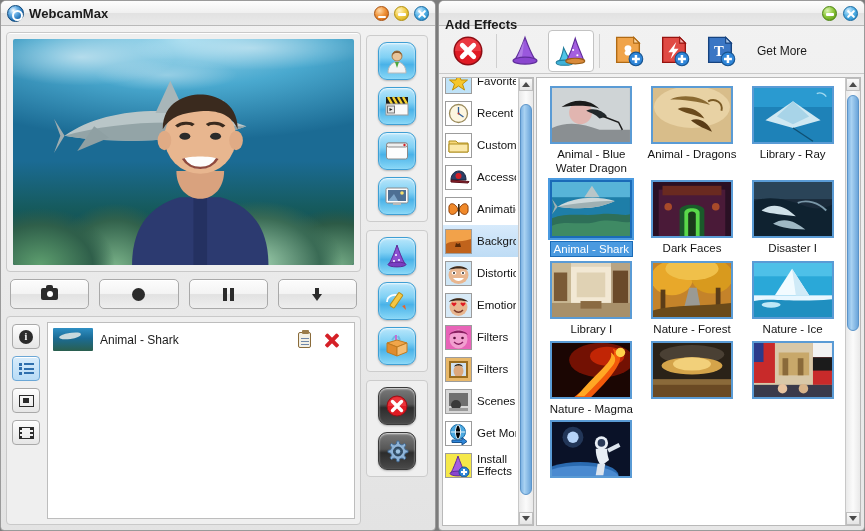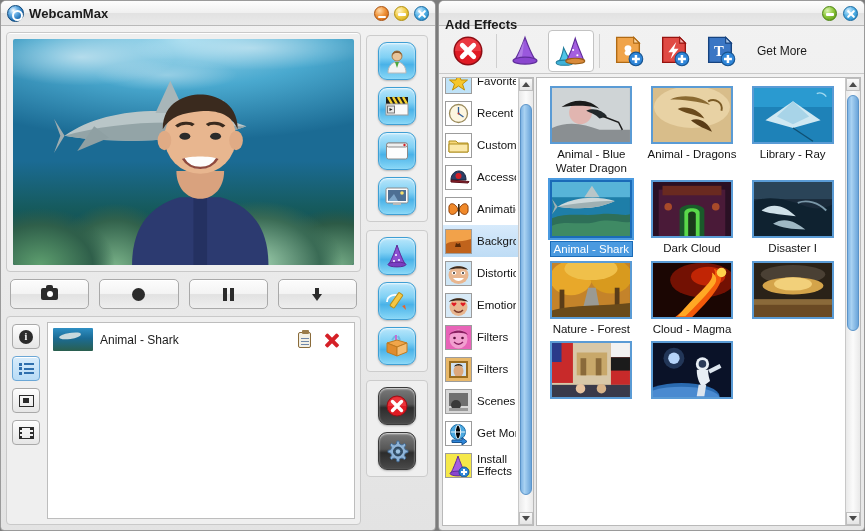--- a/index.html
+++ b/index.html
@@ -743,68 +743,98 @@
                   <rect width="82" height="58" fill="#2a1024"></rect>
                   <rect x="6" y="8" width="70" height="50" fill="#4a1a38"></rect>
                   <rect x="10" y="4" width="62" height="10" fill="#6a2a20"></rect>
                   <path d="M28 58 L28 30 C28 22 54 22 54 30 L54 58 Z" fill="#1a5a2a"></path>
                   <path d="M33 58 L33 32 C33 26 49 26 49 32 L49 58 Z" fill="#5ad84a"></path>
                   <path d="M37 58 L37 34 C37 30 45 30 45 34 L45 58 Z" fill="#1a3a1a"></path>
                   <circle cx="16" cy="26" r="4" fill="#a84a2a"></circle>
                   <circle cx="66" cy="26" r="4" fill="#a84a2a"></circle>
                 </svg>
               </div>
-              <div class="cell-label">Dark Cloud</div>
+              <div class="cell-label">Dark Faces</div>
             </div>
 
             <div class="cell">
               <div class="cell-thumb">
                 <svg class="t" viewBox="0 0 82 58" preserveAspectRatio="none">
                   <rect width="82" height="58" fill="#1a2a3a"></rect>
                   <rect width="82" height="18" fill="#2a4458"></rect>
                   <path d="M0 20 C16 14 34 18 50 24 C64 30 74 28 82 24 L82 58 L0 58 Z" fill="#0f2230"></path>
                   <path d="M8 30 C20 20 34 26 44 36 C32 34 18 34 8 30 Z" fill="#cfe0e8"></path>
                   <path d="M20 44 C32 36 44 42 54 50 C40 50 28 48 20 44 Z" fill="#9fb8c4"></path>
                   <path d="M46 22 C56 18 68 22 76 30" stroke="#7a97a8" stroke-width="2" fill="none"></path>
                 </svg>
               </div>
               <div class="cell-label">Disaster I</div>
             </div>
 
+            <div class="cell">
+              <div class="cell-thumb">
+                <svg class="t" viewBox="0 0 82 58" preserveAspectRatio="none">
+                  <rect width="82" height="58" fill="#e0d4bc"></rect>
+                  <rect x="0" y="0" width="20" height="58" fill="#c9b894"></rect>
+                  <rect x="62" y="0" width="20" height="58" fill="#b8a484"></rect>
+                  <rect x="20" y="4" width="42" height="38" fill="#f2e8d4"></rect>
+                  <rect x="26" y="10" width="30" height="26" fill="#e0d2b4"></rect>
+                  <rect x="0" y="42" width="82" height="16" fill="#a8906a"></rect>
+                  <rect x="64" y="8" width="16" height="34" fill="#6a4a2a"></rect>
+                  <rect x="2" y="10" width="14" height="30" fill="#7a5a36"></rect>
+                  <rect x="30" y="40" width="22" height="8" fill="#8a6a42"></rect>
+                </svg>
+              </div>
+              <div class="cell-label">Library I</div>
+            </div>
 
 
             <div class="cell">
               <div class="cell-thumb">
                 <svg class="t" viewBox="0 0 82 58" preserveAspectRatio="none">
                   <rect width="82" height="58" fill="#c4832a"></rect>
                   <ellipse cx="20" cy="16" rx="22" ry="18" fill="#e8a82a"></ellipse>
                   <ellipse cx="62" cy="14" rx="22" ry="18" fill="#d89a1e"></ellipse>
                   <ellipse cx="41" cy="6" rx="28" ry="12" fill="#f0c04a"></ellipse>
                   <path d="M30 58 L38 26 L46 26 L52 58 Z" fill="#9a9a94"></path>
                   <rect x="8" y="28" width="5" height="22" fill="#5a3c18"></rect>
                   <rect x="66" y="26" width="5" height="24" fill="#5a3c18"></rect>
                   <path d="M0 50 C20 44 40 46 82 42 L82 58 L0 58 Z" fill="#6a4a1a"></path>
                 </svg>
               </div>
               <div class="cell-label">Nature - Forest</div>
             </div>
 
+            <div class="cell">
+              <div class="cell-thumb">
+                <svg class="t" viewBox="0 0 82 58" preserveAspectRatio="none">
+                  <rect width="82" height="58" fill="#2aa8d8"></rect>
+                  <rect width="82" height="14" fill="#4ec0e8"></rect>
+                  <path d="M22 34 L40 6 L58 34 Z" fill="#f2fbff"></path>
+                  <path d="M40 6 L58 34 L44 34 Z" fill="#cfeaf7"></path>
+                  <rect x="0" y="34" width="82" height="6" fill="#e8f7ff"></rect>
+                  <path d="M0 40 C20 36 40 42 82 38 L82 58 L0 58 Z" fill="#1f8fc0"></path>
+                  <ellipse cx="18" cy="44" rx="10" ry="3" fill="#bfe8f7"></ellipse>
+                </svg>
+              </div>
+              <div class="cell-label">Nature - Ice</div>
+            </div>
 
             <div class="cell">
               <div class="cell-thumb">
                 <svg class="t" viewBox="0 0 82 58" preserveAspectRatio="none">
                   <rect width="82" height="58" fill="#1b0603"></rect>
                   <ellipse cx="52" cy="18" rx="34" ry="18" fill="#8a1404" opacity=".8"></ellipse>
                   <ellipse cx="58" cy="14" rx="18" ry="10" fill="#d42a06" opacity=".8"></ellipse>
                   <path d="M64 6 C68 14 62 22 56 28 C46 38 34 48 22 58 L40 58 C52 46 64 34 70 22 C74 14 70 8 64 6 Z" fill="#f2590a"></path>
                   <path d="M62 10 C64 16 58 22 52 28 C44 36 34 46 26 56 L34 56 C44 46 54 36 62 26 C68 20 68 14 62 10 Z" fill="#ffa824"></path>
                   <circle cx="72" cy="10" r="5" fill="#ffd24a"></circle>
                 </svg>
               </div>
-              <div class="cell-label">Cloud - Magma</div>
+              <div class="cell-label">Nature - Magma</div>
             </div>
 
             <div class="cell">
               <div class="cell-thumb">
                 <svg class="t" viewBox="0 0 82 58" preserveAspectRatio="none">
                   <rect width="82" height="58" fill="#2a2218"></rect>
                   <ellipse cx="41" cy="12" rx="34" ry="10" fill="#4a4034"></ellipse>
                   <ellipse cx="41" cy="24" rx="32" ry="9" fill="#d4a44a"></ellipse>
                   <ellipse cx="41" cy="22" rx="20" ry="7" fill="#f2d07a"></ellipse>
                   <rect x="0" y="38" width="82" height="20" fill="#8a6a3a"></rect>

